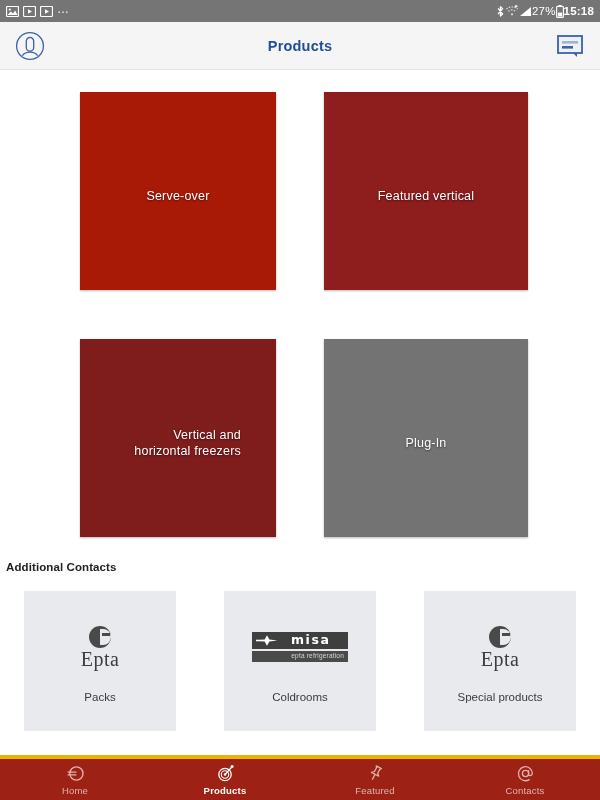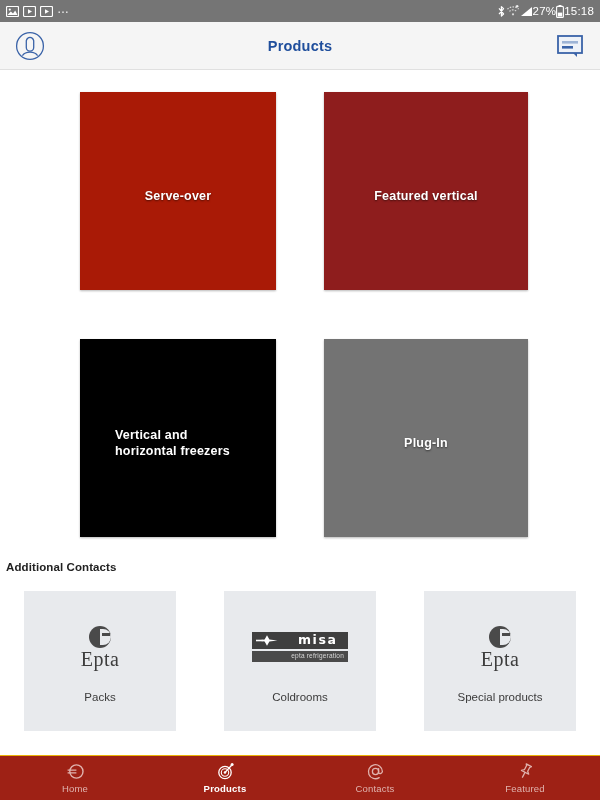--- a/index.html
+++ b/index.html
@@ -14,21 +14,21 @@
   
   .statusbar {
     height: 22px; background: #757575; color: #ffffff;
     display: flex; align-items: center; justify-content: space-between;
     padding: 0 6px; font-size: 11px; flex: 0 0 22px;
   }
   .sb-left { display: flex; align-items: center; gap: 4px; }
   .sb-right { display: flex; align-items: center; font-size: 11.5px; letter-spacing: .2px; }
   .sb-ic { display: inline-flex; align-items: center; justify-content: center; }
   .sb-dots { font-size: 12px; letter-spacing: 1px; opacity: .95; line-height: 1; padding-bottom: 4px; }
-  .sb-clock { font-weight: 400; }
+  .sb-clock { font-weight: 700; }
   .sb-pct { font-weight: 400; }
 
   
   .appbar {
     height: 48px; flex: 0 0 48px; background: #f5f5f5;
     border-bottom: 1px solid #e0e0e0;
     display: flex; align-items: center; justify-content: space-between;
     padding: 0 10px; position: relative;
   }
   .appbar-title {
@@ -44,21 +44,21 @@
     display: grid; grid-template-columns: 196px 204px;
     column-gap: 48px; row-gap: 49px;
     padding: 22px 0 0 80px;
   }
   .tile {
     height: 198px; position: relative;
     box-shadow: 0 1px 2px rgba(0,0,0,.28);
     display: flex; align-items: center; justify-content: center;
   }
   .tile-label {
-    color: #ffffff; font-size: 12.5px; font-weight: 700; text-align: left;
+    color: #ffffff; font-size: 12.5px; font-weight: 400; text-align: right;
     line-height: 1.25; letter-spacing: .2px; padding: 0 12px;
     text-shadow: 0 1px 2px rgba(0,0,0,.55);
     margin-top: 12px;
   }
 
   .section-title {
     font-size: 11.5px; font-weight: 700; color: #222222;
     padding: 24px 0 0 6px; letter-spacing: .1px;
   }
 
@@ -90,38 +90,38 @@
   }
   .epta-word {
     font-family: "Liberation Serif", serif; font-size: 20px; color: #3d3d3d;
     letter-spacing: .5px;
   }
 
   
   .misa { width: 96px; }
   .misa-top {
     background: #3f3f3f; height: 17px; display: flex; align-items: center;
-    padding: 0 3px; gap: 19px;
+    padding: 0 3px; gap: 12px;
   }
   .misa-star { flex: 0 0 24px; display: flex; align-items: center; justify-content: center; }
   .misa-word {
     color: #ffffff; font-size: 12.5px; font-weight: 700; letter-spacing: 1.6px;
     font-family: "DejaVu Sans", sans-serif; line-height: 1;
   }
   .misa-bot {
     background: #4a4a4a; height: 11px; margin-top: 2px; display: flex;
     align-items: center; justify-content: flex-end; padding-right: 4px;
   }
   .misa-sub { color: #d8d8d8; font-size: 6.5px; letter-spacing: .2px; line-height: 1; }
 
   
   .bottomnav {
     flex: 0 0 45px; height: 45px; background: #9e2115;
     display: grid; grid-template-columns: repeat(4, 1fr);
-    border-top: 1px solid #eab308;
+    border-top: 4px solid #eab308;
   }
   .nav-item {
     display: flex; flex-direction: column; align-items: center; justify-content: center; gap: 2px;
   }
   .nav-label { font-size: 9.5px; color: #e0b3ae; letter-spacing: .2px; }
   .nav-item.active .nav-label { color: #ffffff; font-weight: 700; }
   .nav-ic { height: 19px; display: flex; align-items: center; justify-content: center; }
 </style>
 </head>
 <body>
@@ -203,21 +203,21 @@
 
   <div class="content">
 
     <div class="tile-grid">
       <div class="tile" style="background:#a91a06">
         <span class="tile-label">Serve-over</span>
       </div>
       <div class="tile" style="background:#8e1d1d">
         <span class="tile-label">Featured vertical</span>
       </div>
-      <div class="tile" style="background:#000000">
+      <div class="tile" style="background:#7f1d1d">
         <span class="tile-label" style="max-width:150px">Vertical and horizontal freezers</span>
       </div>
       <div class="tile" style="background:#737373">
         <span class="tile-label">Plug-In</span>
       </div>
     </div>
 
     <div class="section-title">Additional Contacts</div>
 
     <div class="cards">
@@ -294,33 +294,33 @@
           <path d="M9 10.5 L15.6 3.2" stroke="#ffffff" stroke-width="1.3"></path>
           <circle cx="16.1" cy="2.6" r="1.5" fill="#ffffff"></circle>
         </svg>
       </span>
       <span class="nav-label">Products</span>
     </div>
 
     <div class="nav-item">
       <span class="nav-ic">
         <svg width="19" height="19" viewBox="0 0 19 19">
-          <circle cx="9.5" cy="9.5" r="3.1" fill="none" stroke="#e0b3ae" stroke-width="1.3"></circle>
-          <path d="M12.6 6.6 L12.6 11.1 A2.4 2.4 0 0 0 16.4 9.5 A7 7 0 1 0 13.2 15.6" fill="none" stroke="#e0b3ae" stroke-width="1.3" stroke-linecap="round"></path>
-        </svg>
-      </span>
-      <span class="nav-label">Contacts</span>
-    </div>
-
-    <div class="nav-item">
-      <span class="nav-ic">
-        <svg width="19" height="19" viewBox="0 0 19 19">
           <g transform="rotate(28 9.5 9.5)">
             <path d="M6.6 2.4 L12.4 2.4 L11.3 4 L11.3 8.2 L13.6 10.4 L5.4 10.4 L7.7 8.2 L7.7 4 Z" fill="none" stroke="#e0b3ae" stroke-width="1.3" stroke-linejoin="round"></path>
             <path d="M9.5 10.4 L9.5 16.4" stroke="#e0b3ae" stroke-width="1.3"></path>
           </g>
         </svg>
       </span>
       <span class="nav-label">Featured</span>
     </div>
 
+    <div class="nav-item">
+      <span class="nav-ic">
+        <svg width="19" height="19" viewBox="0 0 19 19">
+          <circle cx="9.5" cy="9.5" r="3.1" fill="none" stroke="#e0b3ae" stroke-width="1.3"></circle>
+          <path d="M12.6 6.6 L12.6 11.1 A2.4 2.4 0 0 0 16.4 9.5 A7 7 0 1 0 13.2 15.6" fill="none" stroke="#e0b3ae" stroke-width="1.3" stroke-linecap="round"></path>
+        </svg>
+      </span>
+      <span class="nav-label">Contacts</span>
+    </div>
+
   </div>
 </div>
 
 </body></html>

